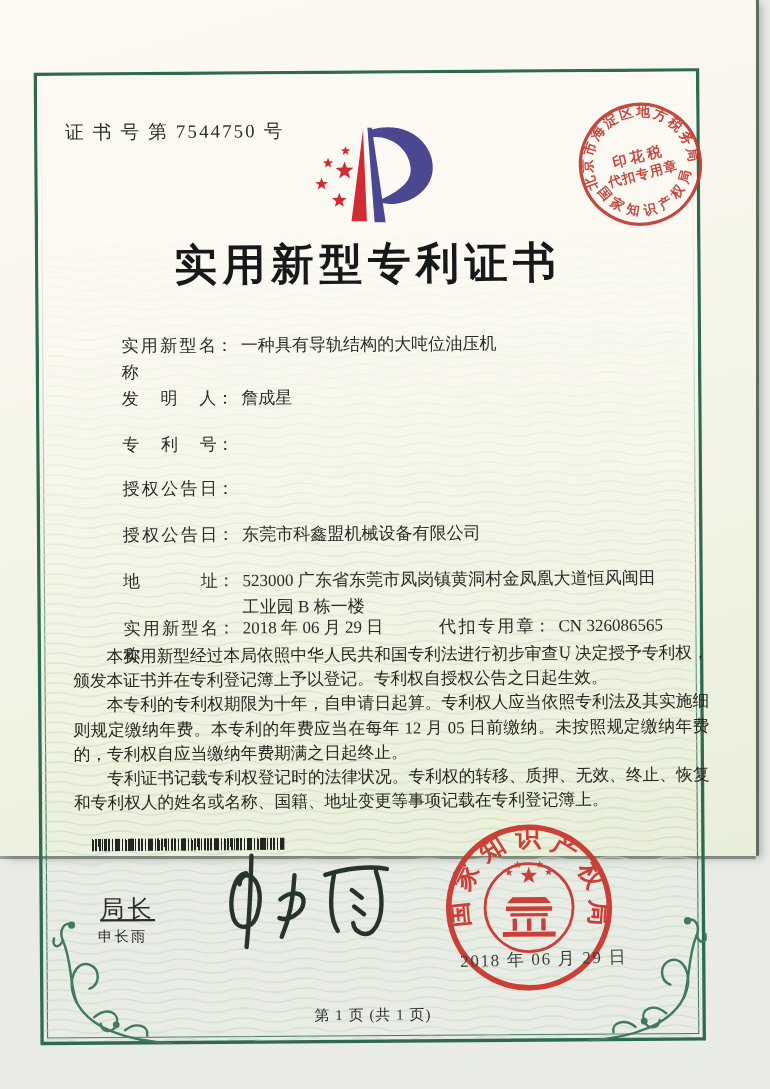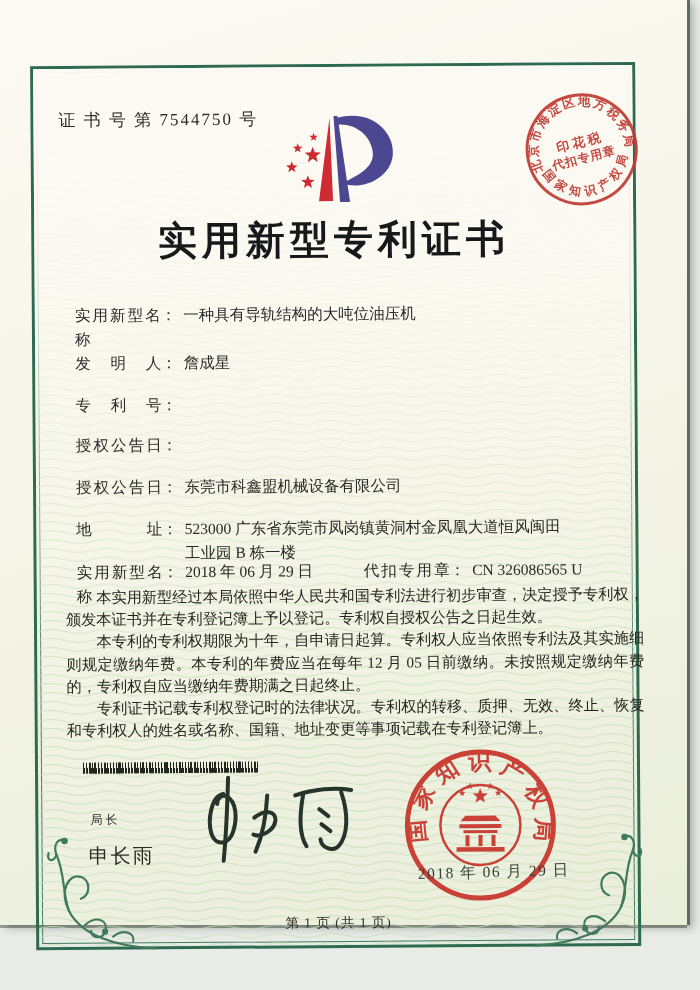--- a/index.html
+++ b/index.html
@@ -2,55 +2,55 @@
 <html><head>
 <meta charset="utf-8">
 <style>
   html,body{margin:0;padding:0;}
   body{
     width:700px;height:990px;overflow:hidden;position:relative;
     background:#e9ebe7;
     font-family:"Liberation Serif","DejaVu Serif",serif;
   }
   .paper{
-    position:absolute;left:0;top:0;width:687px;height:925px;
+    position:absolute;left:0;top:0;width:687px;height:778px;
     background:linear-gradient(165deg,#fbf9f1 0%,#f8f6ec 35%,#f0f2e2 70%,#e9eeda 100%);
     box-shadow:3px 0 0 #5f6b62,6px 3px 8px rgba(0,0,0,.28),0 3px 0 #9aa39a;
   }
   .tilt{position:absolute;inset:0;transform:rotate(-0.4deg);transform-origin:50% 52%;}
   .frame{
     position:absolute;left:33px;top:64px;width:599px;height:878px;
     border:3.5px solid #2e6a50;
   }
   .frame-inner{position:absolute;inset:3px;border:1px solid #3f7c60;}
   .waves{position:absolute;inset:0;width:100%;height:100%;opacity:.85;}
   .fade{position:absolute;inset:0;
     background:linear-gradient(180deg,rgba(252,250,243,.97) 0%,rgba(252,250,243,.90) 16%,
       rgba(251,249,240,.74) 30%,rgba(248,247,236,.46) 46%,rgba(244,246,231,.18) 62%,rgba(242,245,229,0) 78%);}
   .cert-no{position:absolute;left:25px;top:40px;font-size:17px;letter-spacing:2px;color:#2c2c28;}
   .logo{position:absolute;left:247px;top:39px;}
   .title{position:absolute;left:0;right:0;top:146px;text-align:center;
     font-size:39px;font-weight:bold;letter-spacing:5px;color:#16181a;}
   .fieldrow{position:absolute;left:40px;right:20px;display:flex;align-items:flex-start;
     font-size:15.5px;color:#2a2a26;line-height:24px;}
-  .flabel{display:inline-block;width:86px;text-align:justify;text-align-last:justify;flex:0 0 86px;}
+  .flabel{display:inline-block;width:86px;text-align:justify;text-align-last:justify;flex:0 0 86px;margin-left:35px;}
   .fcolon{flex:0 0 auto;}
   .fvalue{margin-left:7px;}
   .r1{top:235px}.r2{top:283px}.r3{top:325px}.r4{top:365px}.r5{top:407px}.r6{top:449px}.r7{top:492px}
   .r7 .right-group{position:absolute;left:287px;top:0;display:flex;}
   .paras{position:absolute;left:29px;top:518px;width:578px;font-size:15.2px;line-height:22.2px;
     color:#26261f;text-align:justify;}
   .paras p{margin:0;text-indent:2em;}
   .barcode{position:absolute;left:45px;top:694px;width:175px;height:11px;
     background:
       repeating-linear-gradient(90deg,#23251f 0 1.5px,transparent 1.5px 3px),
       repeating-linear-gradient(90deg,#23251f 0 1px,transparent 1px 7.5px),
       repeating-linear-gradient(90deg,transparent 0 11px,#23251f 11px 13px,transparent 13px 24px);}
-  .post{position:absolute;left:52px;top:743px;font-size:12px;letter-spacing:3px;color:#2b2b27;}
-  .signer{position:absolute;left:50px;top:774px;font-size:20px;letter-spacing:2px;color:#2b2b27;}
+  .post{position:absolute;left:52px;top:743px;font-size:22px;letter-spacing:3px;color:#2b2b27;text-decoration:underline;}
+  .signer{position:absolute;left:50px;top:774px;font-size:13px;letter-spacing:2px;color:#2b2b27;}
   .sig{position:absolute;left:157px;top:700px;}
   .stamp-tax{position:absolute;left:481px;top:17px;opacity:.92;}
   .seal{position:absolute;left:359px;top:676px;opacity:.93;}
   .seal-date{position:absolute;left:366px;top:796px;width:178px;text-align:center;
     font-size:15.5px;letter-spacing:1.5px;color:#39423a;transform:rotate(-1.2deg);}
   .footer{position:absolute;left:0;right:0;top:847px;text-align:center;
     font-size:13.5px;letter-spacing:1px;color:#2f2f2b;}
   .orn{position:absolute;}
   .orn.left{left:4px;top:734px;}
   .orn.right{left:493px;top:734px;}

